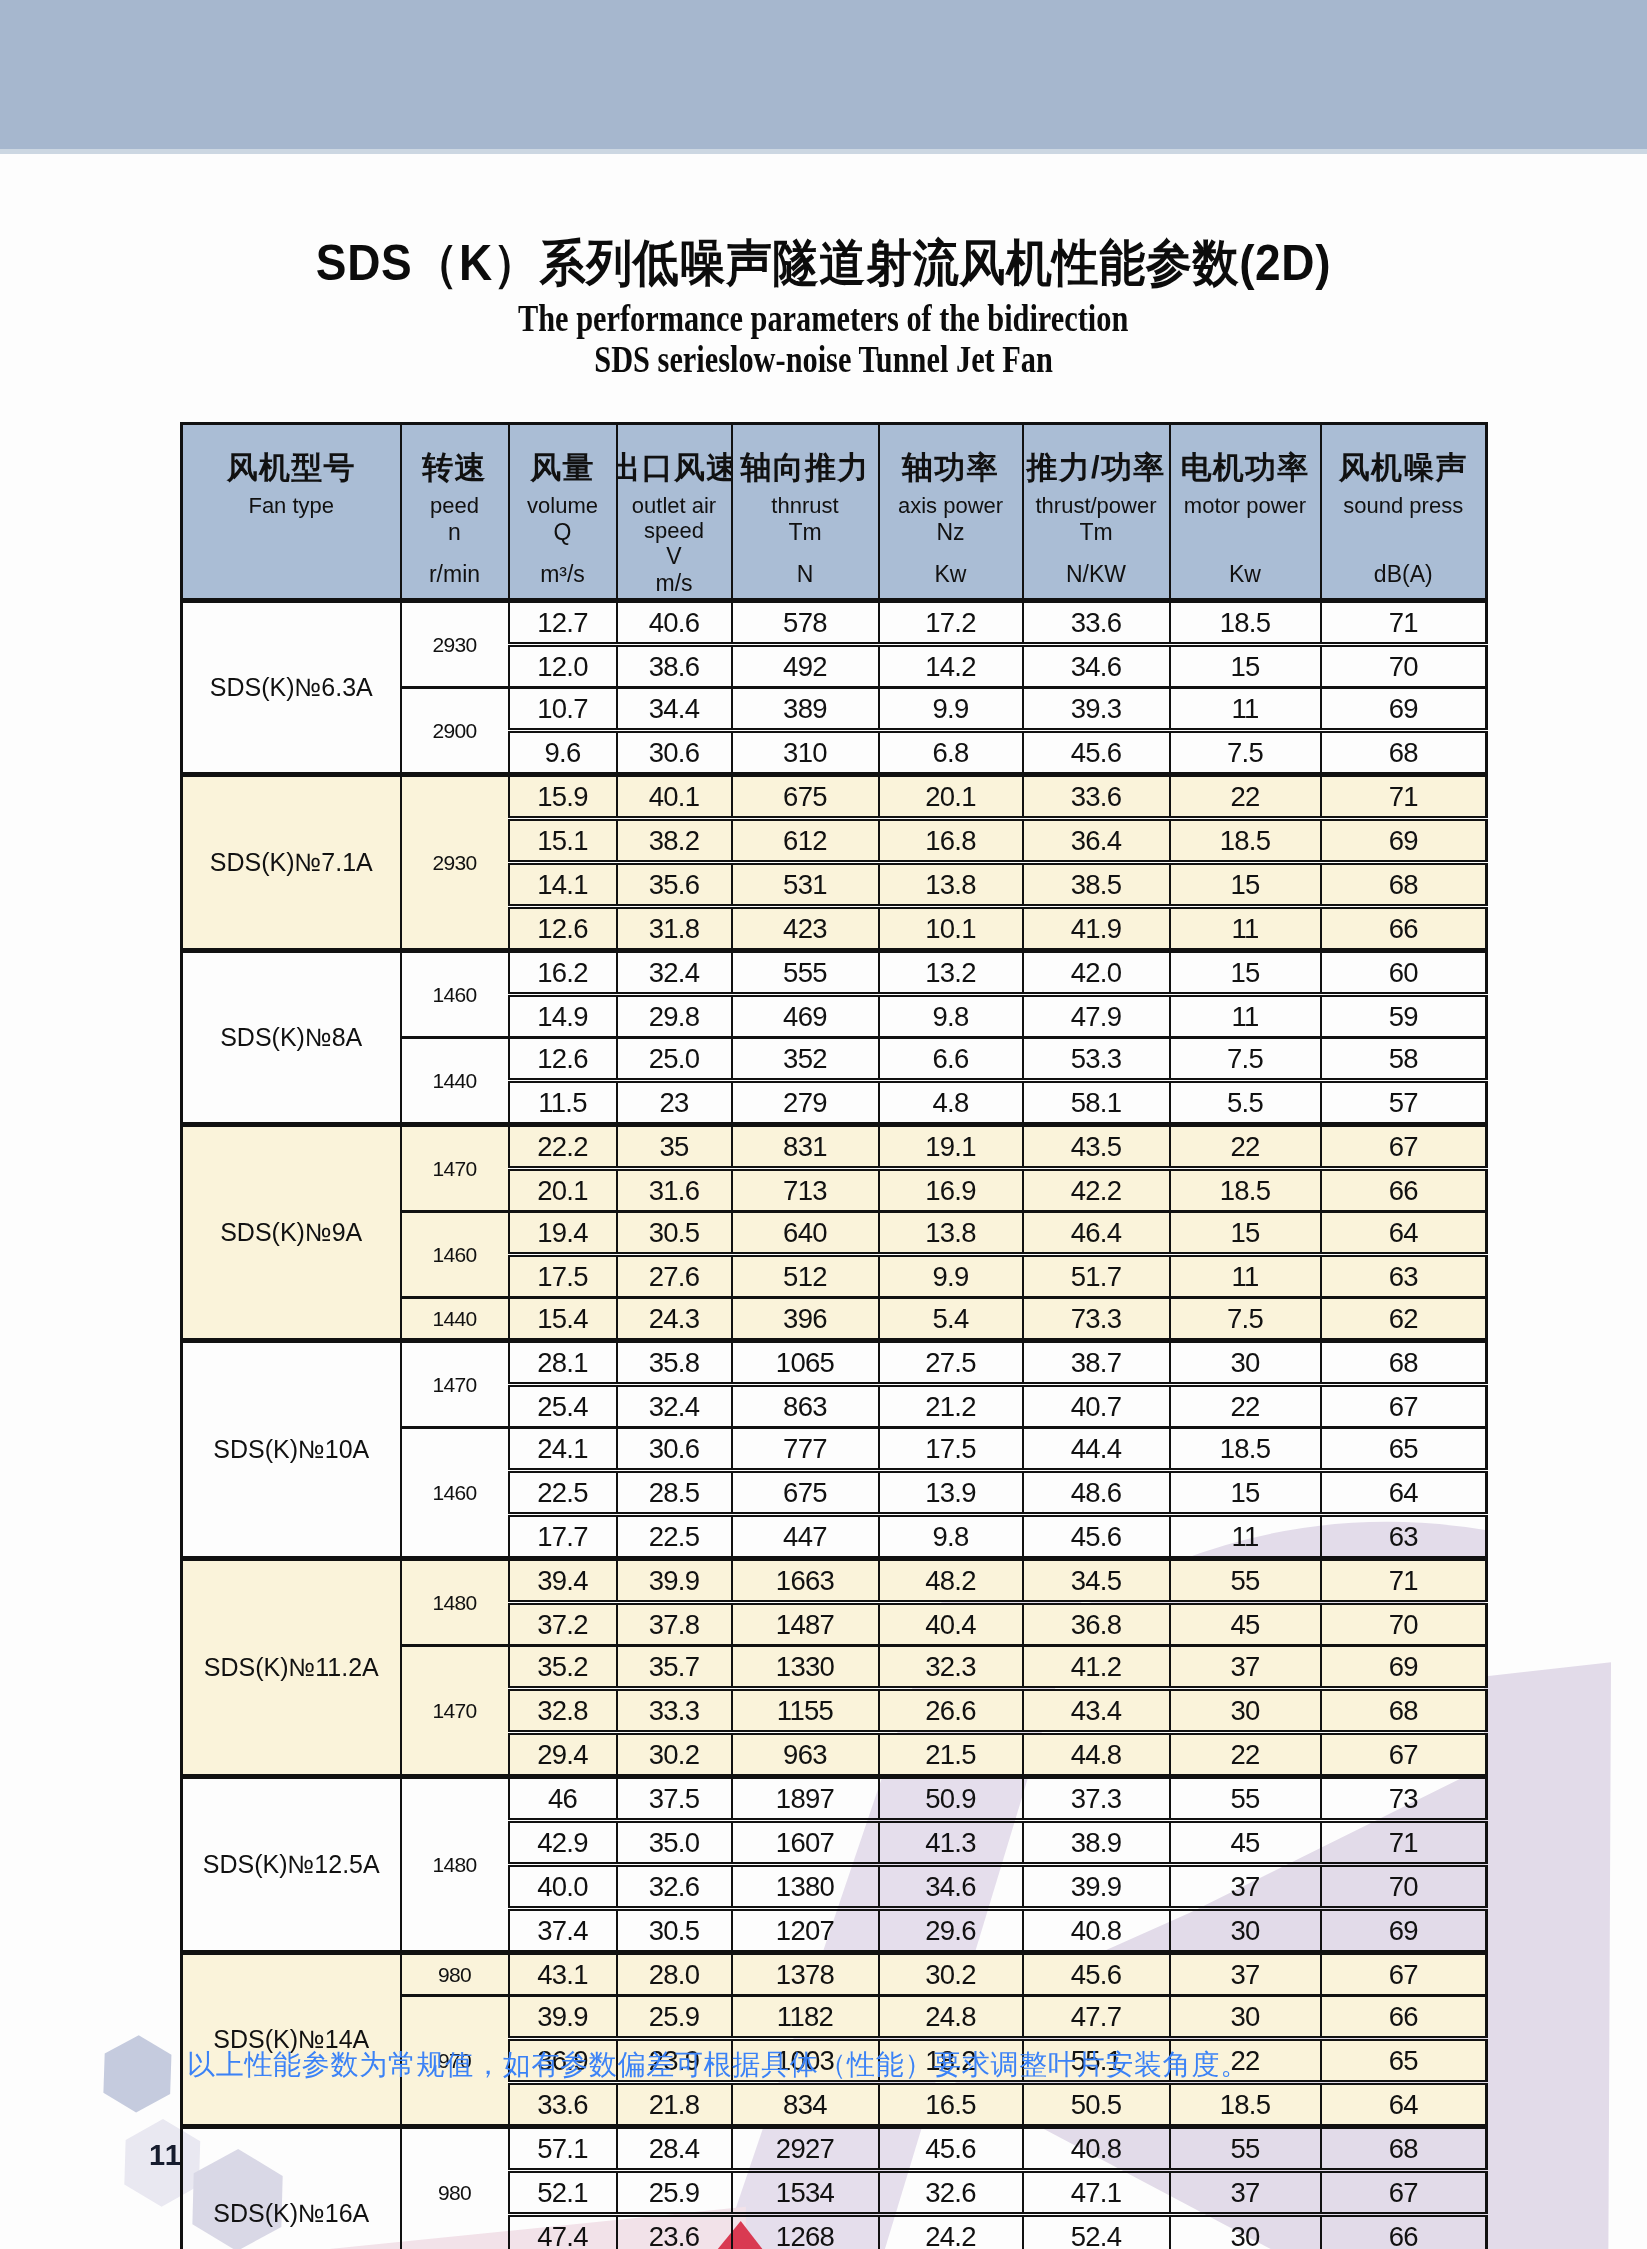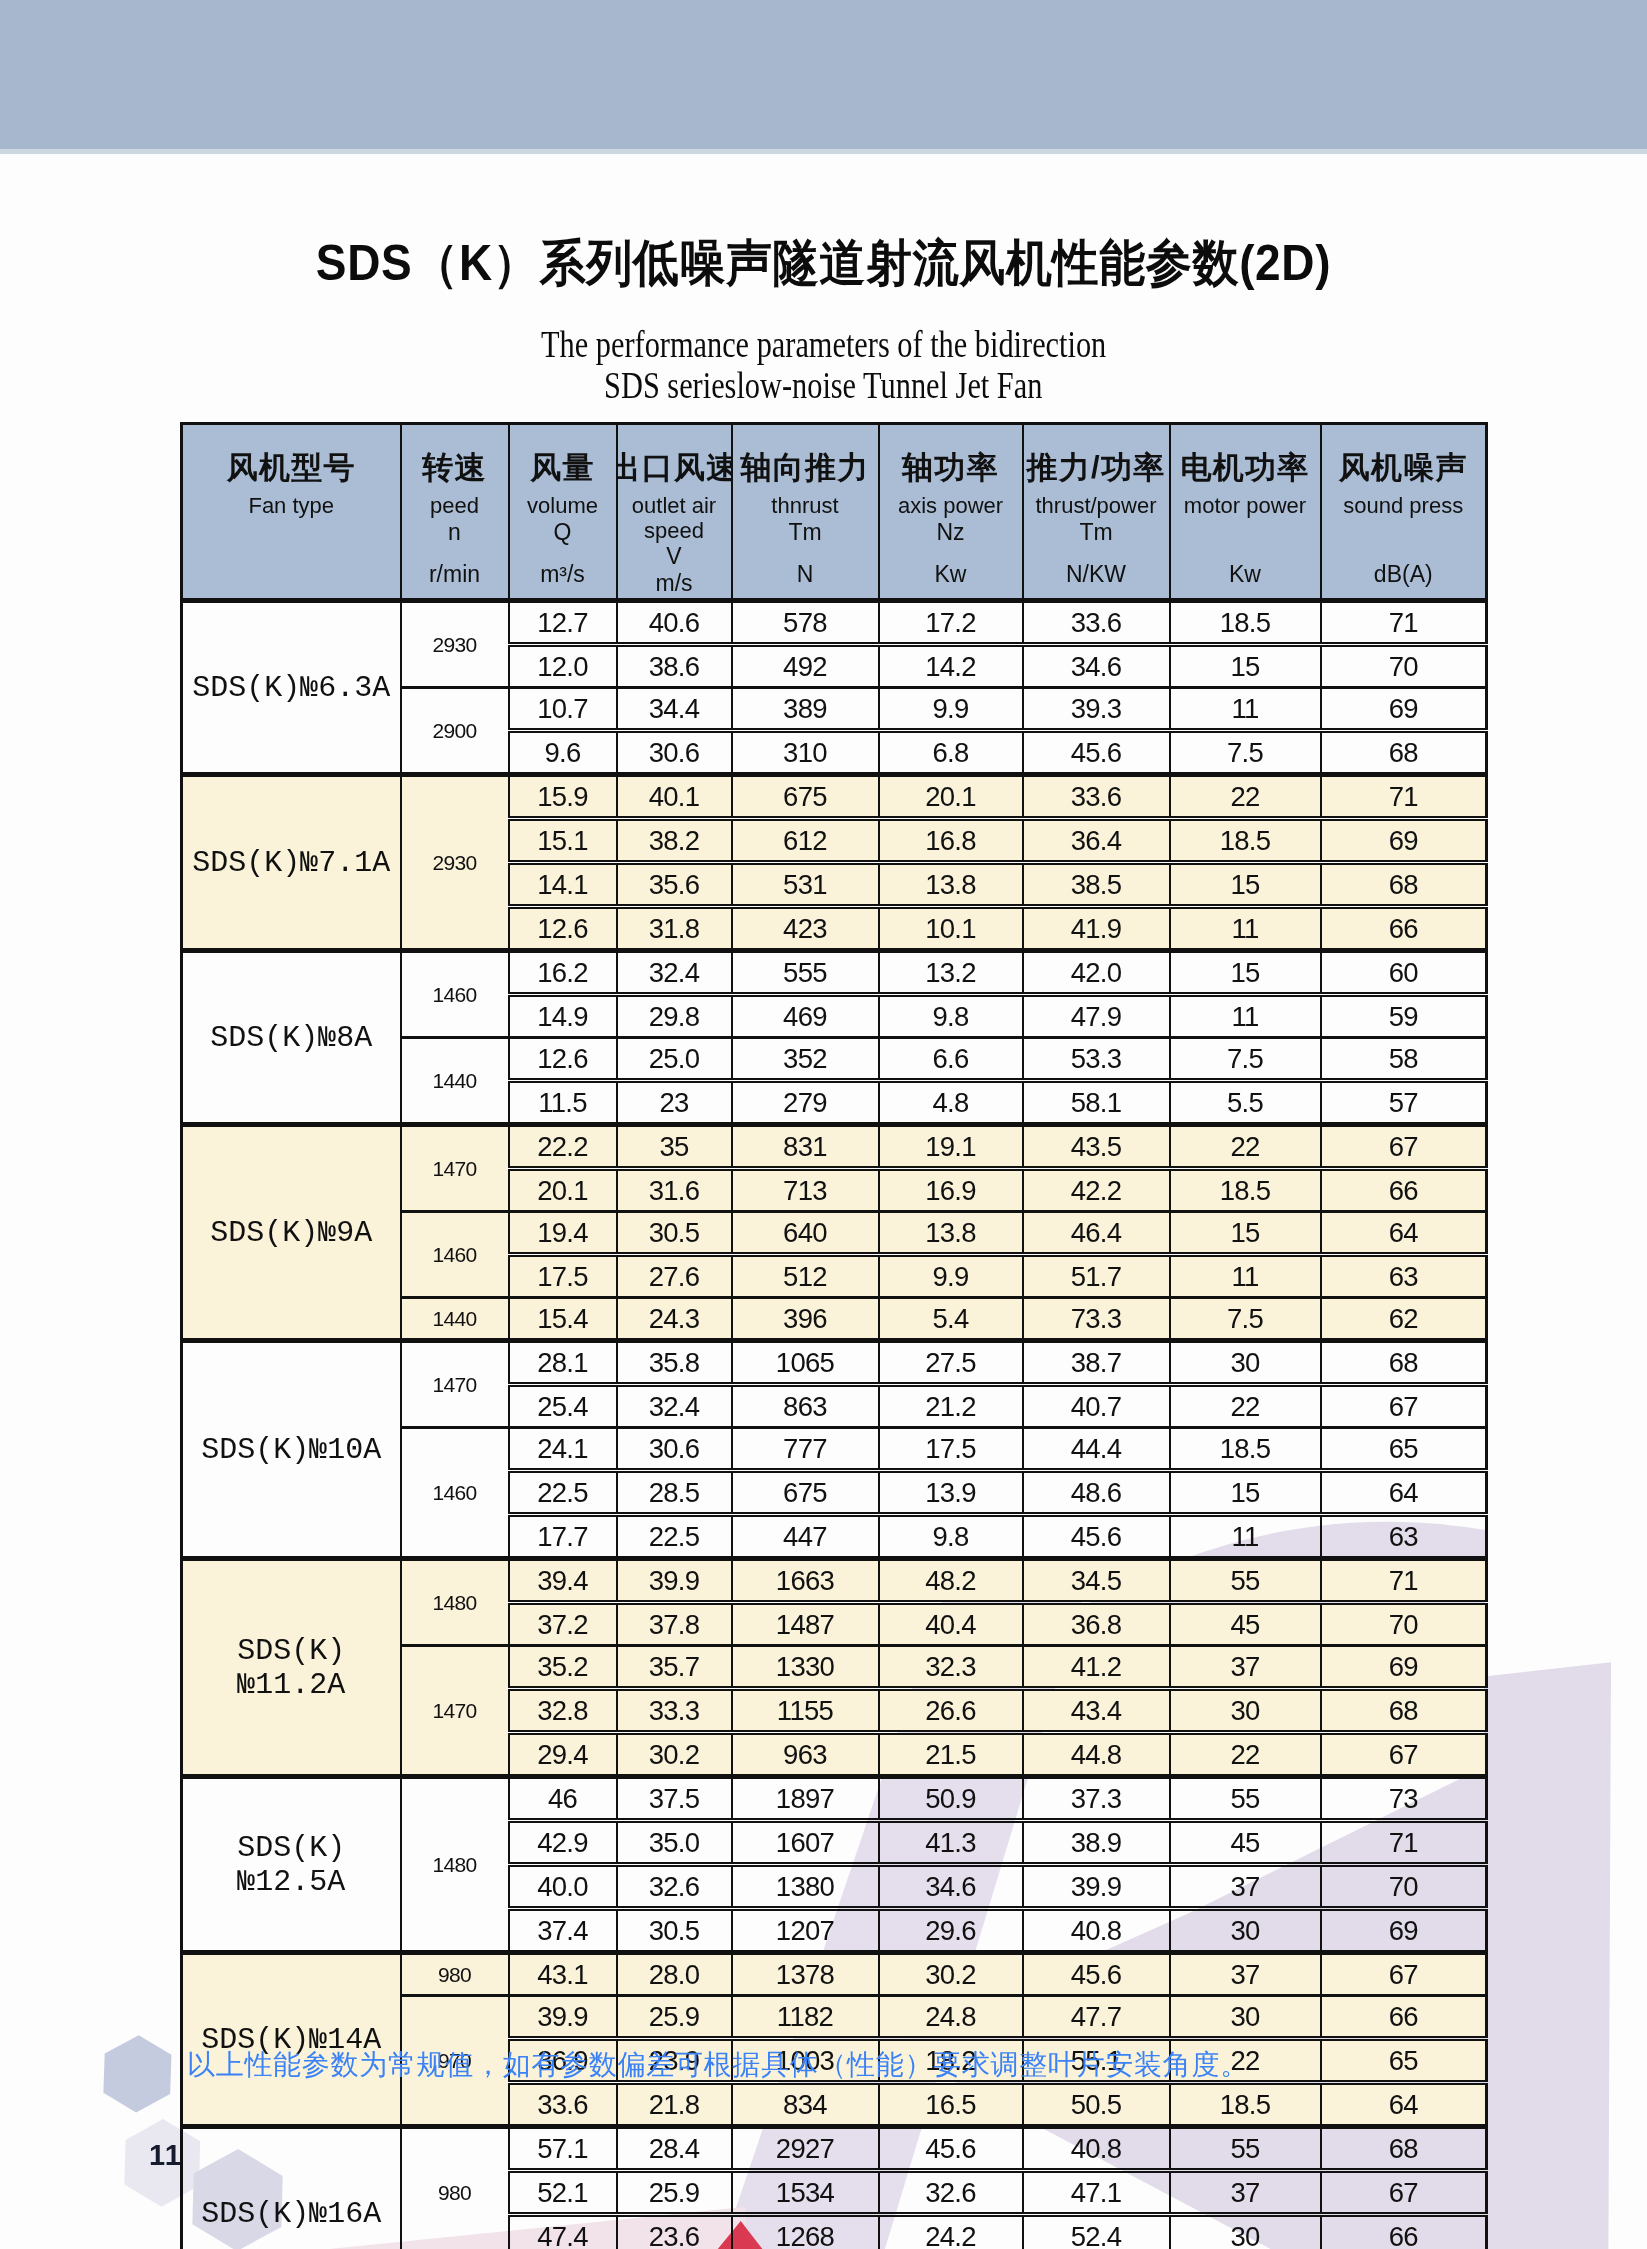--- a/index.html
+++ b/index.html
@@ -19,23 +19,23 @@
   
   .watermark{position:absolute;left:0;top:0;width:1647px;height:2250px;z-index:0;}
   
   .title-block{position:absolute;left:0;top:230px;width:1647px;text-align:center;z-index:2;}
   .title-zh{
     font-size:50px;font-weight:900;letter-spacing:0.7px;
     transform:scaleX(0.92);transform-origin:center;
     white-space:nowrap;color:#0c0c0c;
   }
   .subtitle-en{
-    margin-top:27px;
+    margin-top:1px;
     font-family:"Liberation Serif", serif;
-    font-weight:normal;font-size:37px;line-height:1.12;color:#0c0c0c;
+    font-weight:bold;font-size:37px;line-height:1.12;color:#0c0c0c;
   }
   .subtitle-en .cond{display:inline-block;transform:scaleX(0.82);transform-origin:center;white-space:nowrap;}
   
   .table-wrap{position:absolute;left:180px;top:422px;z-index:1;}
   table.perf{
     border-collapse:collapse;table-layout:fixed;
     width:1304px;
     border:3.9px solid #111;
   }
   .perf th,.perf td{
@@ -55,21 +55,21 @@
   .h-sym{font-size:23px;line-height:1.15;}
   .h-spacer{flex:1;}
   .h-unit{font-size:23px;margin-bottom:10.5px;}
   .perf tbody td{
     height:37px;font-size:27.5px;letter-spacing:-0.7px;
     background:transparent;
   }
   .perf tbody tr.group-start td{border-top:5.9px solid #111;}
   .perf tbody tr.block-start td{border-top:3.9px solid #111;}
   .perf tbody tr.row-mid td.data{border-top:5.2px double #111;}
-  .perf tbody td.fan-cell{font-size:30px;letter-spacing:0;font-family:Liberation Mono, monospace;}
+  .perf tbody td.fan-cell{font-size:25px;letter-spacing:0;}
   .perf tbody td.speed-cell{font-size:21px;}
   .perf tbody tr.tone-cream td{background:#faf3da;}
   .perf tbody tr.tone-white td{background:transparent;}
   
   .footnote{
     position:absolute;left:187px;top:2046px;width:1309px;z-index:2;
     font-family:"Liberation Serif", serif;
     font-size:28px;color:#3b82f6;letter-spacing:0.7px;white-space:nowrap;
   }
   

